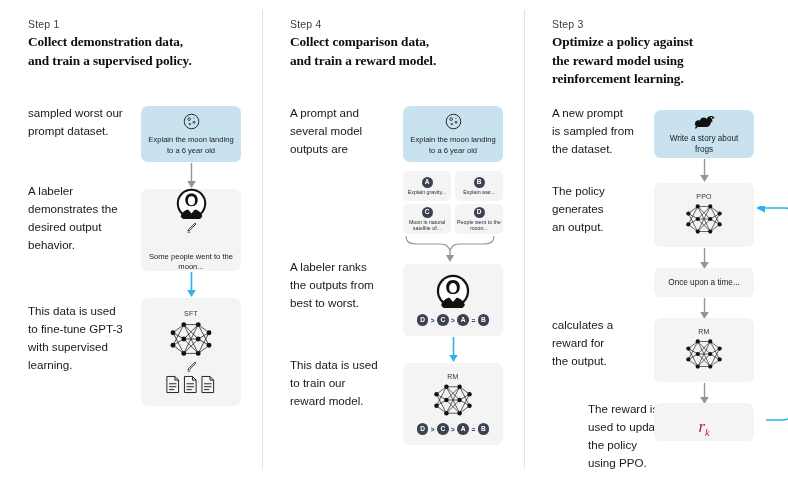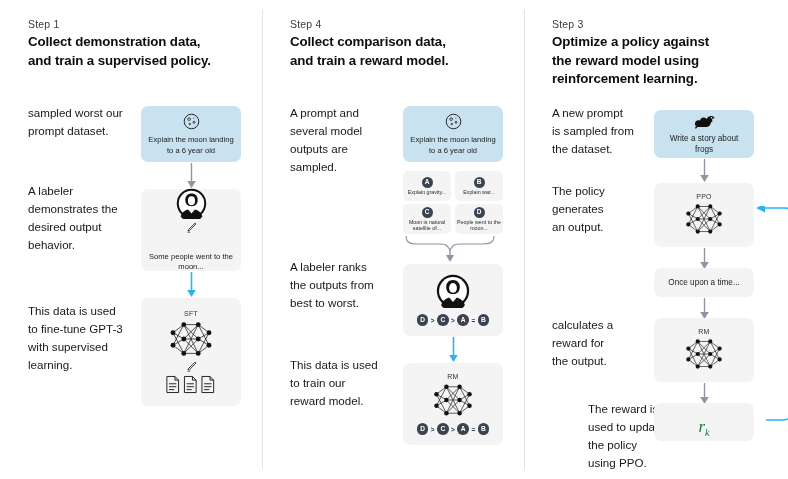--- a/index.html
+++ b/index.html
@@ -25,21 +25,21 @@
   .div2{left:524px;}
 
   
   .step-label{
     position:absolute;left:28px;top:18px;
     font-size:10.5px;color:#3c3c3c;letter-spacing:.2px;
   }
   .step-title{
     position:absolute;left:28px;top:33px;width:225px;
     font-size:13.3px;font-weight:bold;line-height:18.5px;
-    color:#0d0d0d;letter-spacing:-.1px;
+    color:#0d0d0d;letter-spacing:-.1px;font-family:Liberation Serif, serif;
   }
   .col3 .step-title{width:236px;}
 
   
   .para{
     position:absolute;left:28px;width:120px;
     font-size:11.6px;line-height:18px;color:#181818;
   }
   .col3 .para{width:128px;}
 
@@ -84,21 +84,21 @@
     width:11.5px;height:11.5px;border-radius:50%;
     background:#3b4351;color:#fff;font-size:6.6px;font-weight:bold;
     display:flex;align-items:center;justify-content:center;line-height:1;
   }
   .op{font-size:6.5px;color:#3b4351;padding:0 .5px;}
 
   
   .arrow{position:absolute;}
   .rk{
     font-family:"Liberation Serif","DejaVu Serif",serif;
-    font-style:italic;font-size:17px;color:#15803d;margin-top:12px;
+    font-style:italic;font-size:17px;color:#be185d;margin-top:12px;
   }
   .rk sub{font-size:10px;font-style:italic;}
   svg{display:block;}
 </style>
 </head>
 <body>
 
 <div class="canvas">
 
   <div class="divider div1"></div>
@@ -252,21 +252,20 @@
     <div class="step-label">Step 4</div>
     <div class="step-title">
       <div>Collect comparison data,</div>
       <div>and train a reward model.</div>
     </div>
 
     <div class="para" style="top:104px;">
       <div>A prompt and</div>
         <div>several model</div>
         <div>outputs are</div>
-        <div>sampled.</div>
     </div>
     <div class="para" style="top:258px;">
       <div>A labeler ranks</div>
         <div>the outputs from</div>
         <div>best to worst.</div>
     </div>
     <div class="para" style="top:356px;">
       <div>This data is used</div>
         <div>to train our</div>
         <div>reward model.</div>

